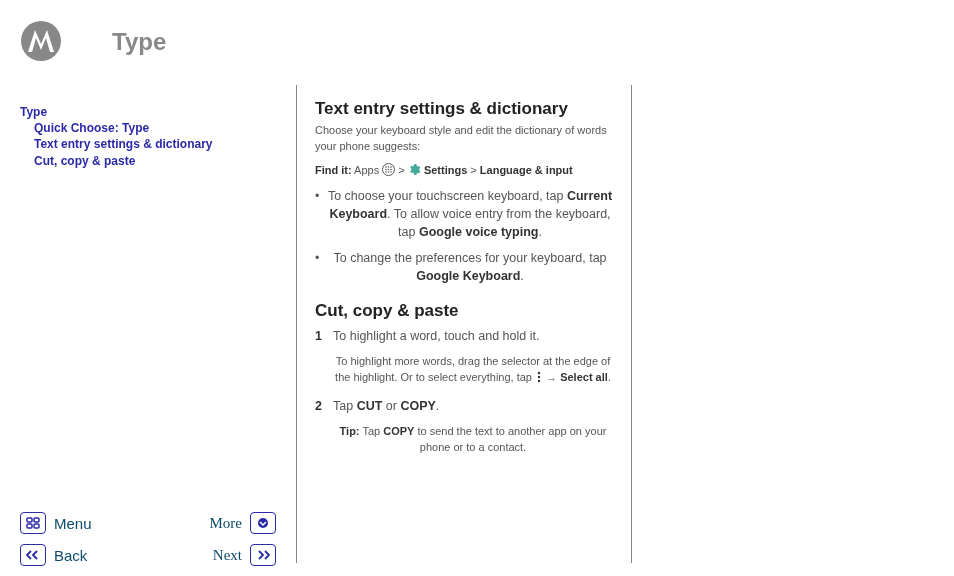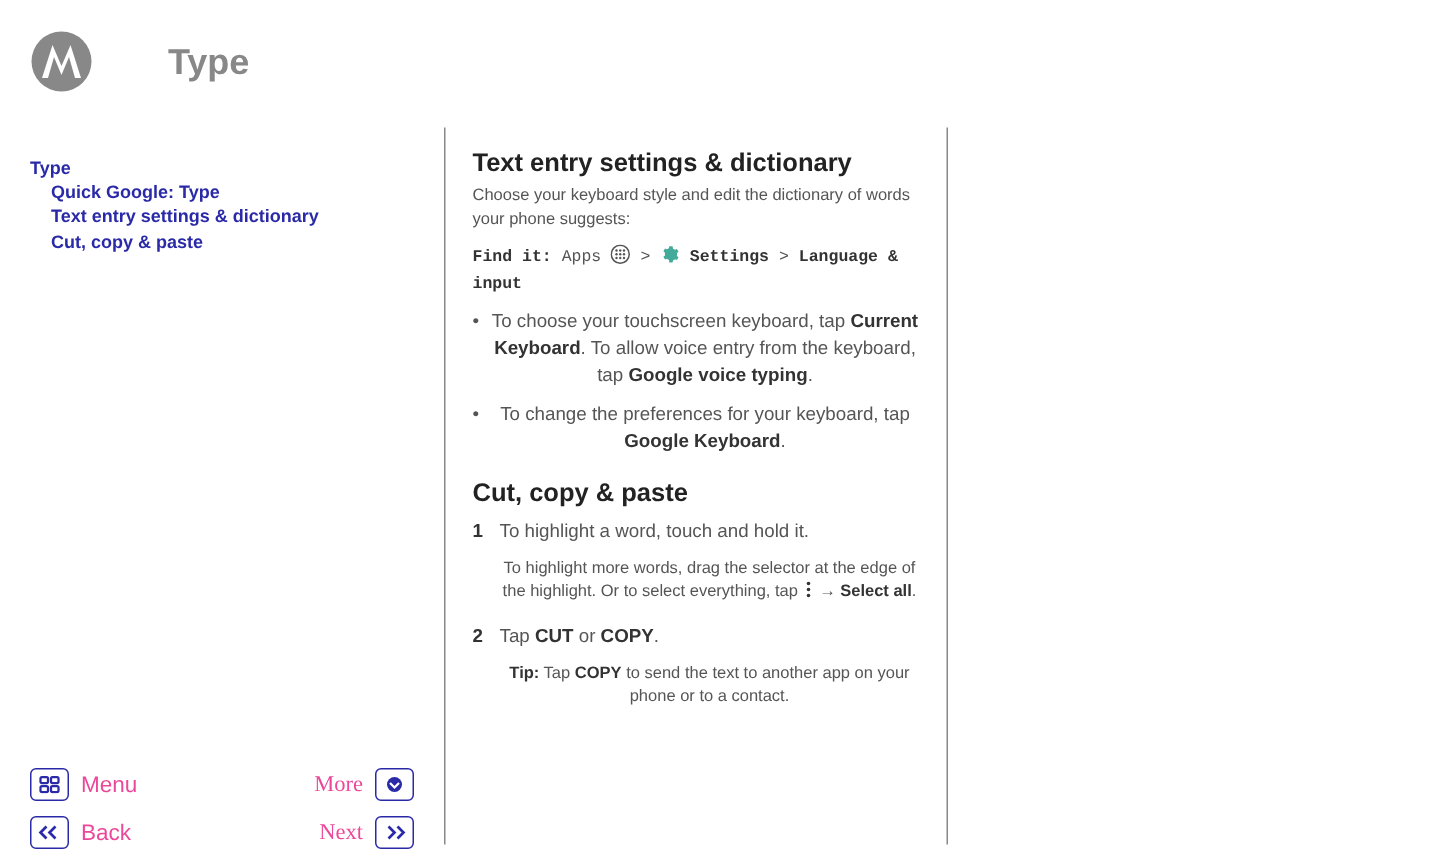--- a/index.html
+++ b/index.html
@@ -56,21 +56,21 @@
     margin-top: 4px;
     margin-bottom: 4px;
   }
   .content-wrap h2.mt { margin-top: 16px; }
   .content-wrap p {
     font-size: 11px;
     line-height: 1.45;
     color: #555;
     margin-bottom: 6px;
   }
-  .find-it { margin-top: 8px; font-family: Liberation Mono, monospace; }
+  .find-it { margin-top: 8px; }
   .b { font-weight: 700; color: #333; }
   ul.bul { list-style: none; margin-top: 4px; text-align: center; }
   ul.bul li {
     position: relative;
     padding-left: 12px;
     font-size: 12.5px;
     line-height: 1.45;
     color: #555;
     margin-bottom: 8px;
   }
@@ -105,21 +105,21 @@
   .nav-btns {
     position: absolute;
     left: 20px;
     top: 510px;
     width: 256px;
   }
   .nav-row { display: flex; align-items: center; height: 26px; margin-bottom: 6px; }
   .nav-half { display: flex; align-items: center; gap: 8px; width: 128px; }
   .nav-half.right { justify-content: flex-end; font-family: Liberation Serif, serif; }
   .nav-label {
-    color: #ec4899;
+    color: #0c4a6e;
     font-size: 15px;
     font-weight: 500;
     text-align: right;
   }
   .icon-box {
     width: 26px;
     height: 22px;
     border: 1.5px solid #2a2aa8;
     border-radius: 4px;
     display: flex;
@@ -137,21 +137,21 @@
   <svg viewBox="0 0 42 42" width="42" height="42">
     <circle cx="21" cy="21" r="20" fill="#888"></circle>
     <path d="M 8 32 L 15 10 L 21 24 L 27 10 L 34 32 L 30 32 L 26 18 L 21 30 L 16 18 L 12 32 Z" fill="#fff"></path>
   </svg>
 </div>
 
 <div class="page-title">Type</div>
 
 <div class="toc">
   <div class="t1">Type</div>
-  <div class="t2">Quick Google: Type</div>
+  <div class="t2">Quick Choose: Type</div>
   <div class="t2">Text entry settings &amp; dictionary</div>
   <div class="t2">Cut, copy &amp; paste</div>
 </div>
 
 <div class="content-wrap">
 
   <h2>Text entry settings &amp; dictionary</h2>
   <p>Choose your keyboard style and edit the dictionary of words your phone suggests:</p>
 
   <p class="find-it">

